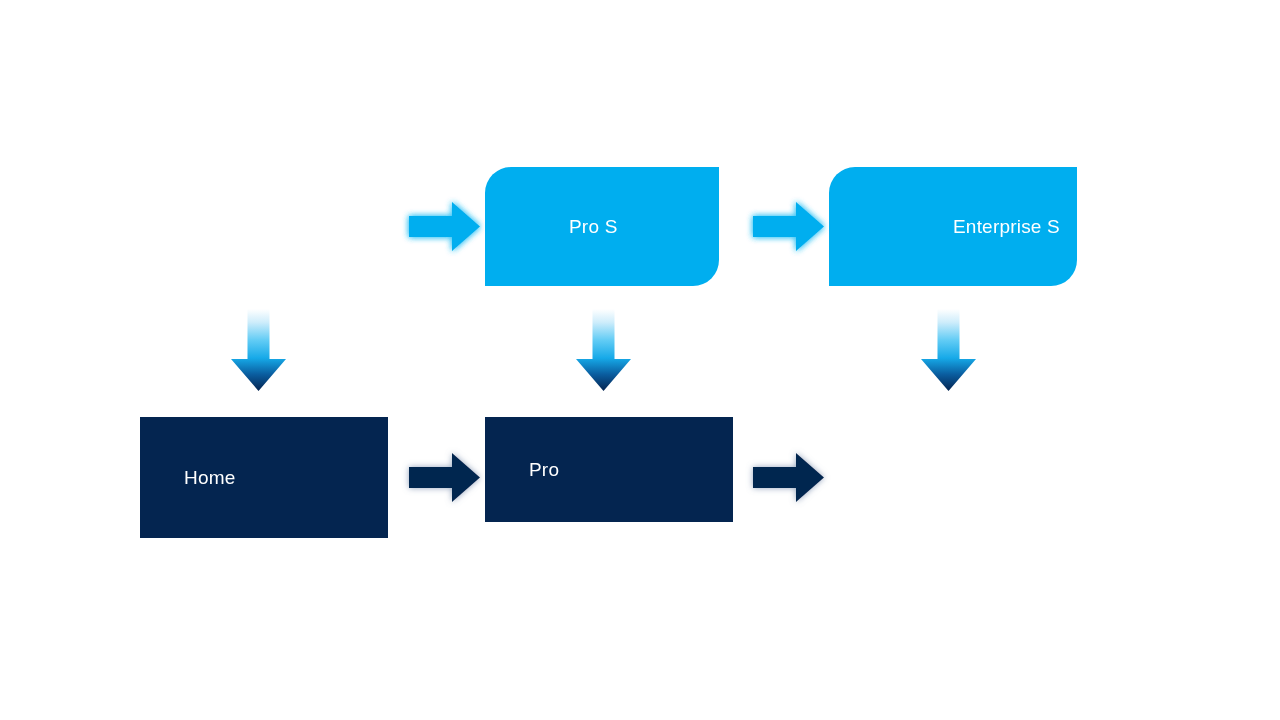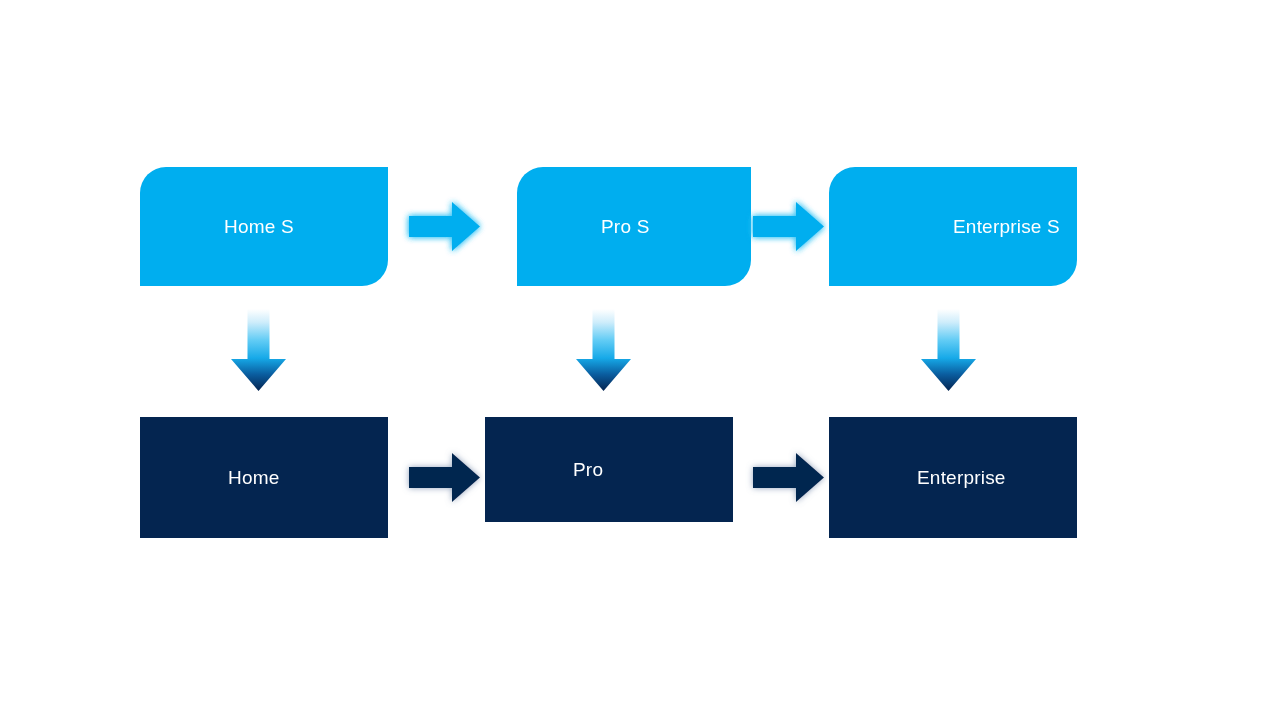--- a/index.html
+++ b/index.html
@@ -47,21 +47,21 @@
   .box-top .box-label {
     padding-left: 84px;
   }
 
   
   .box-bottom {
     background: #042550;
     border-radius: 0;
   }
   .box-bottom .box-label {
-    padding-left: 88px;
+    padding-left: 44px;
   }
 
   
   .arrow {
     position: absolute;
   }
   .arrow svg {
     display: block;
     overflow: visible;
   }
@@ -100,25 +100,22 @@
         <feFlood flood-color="#6E84A6" flood-opacity="0.75" result="c"></feFlood>
         <feComposite in="c" in2="b" operator="in" result="g"></feComposite>
         <feMerge>
           <feMergeNode in="g"></feMergeNode>
           <feMergeNode in="SourceGraphic"></feMergeNode>
         </feMerge>
       </filter>
     </defs>
   </svg>
 
-  <div class="process-box box-top" style="left:140px; top:167px; width:248px; height:119px;">
-    <span class="box-label">Home S</span>
-  </div>
 
-  <div class="process-box box-top" style="left:485px; top:167px; width:234px; height:119px;margin-left:32px;">
+  <div class="process-box box-top" style="left:485px; top:167px; width:234px; height:119px;">
     <span class="box-label">Pro S</span>
   </div>
 
   <div class="process-box box-top" style="left:829px; top:167px; width:248px; height:119px;padding-left:40px;">
     <span class="box-label">Enterprise S</span>
   </div>
 
   <div class="arrow" style="left:409px; top:202px; width:71px; height:49px;">
     <svg width="71" height="49" viewBox="0 0 71 49">
       <polygon points="0,14 43,14 43,0 71,24.5 43,49 43,35 0,35" fill="#00AEEF" filter="url(#cyanGlow)"></polygon>
@@ -150,23 +147,20 @@
   </div>
 
   <div class="process-box box-bottom" style="left:140px; top:417px; width:248px; height:121px;">
     <span class="box-label">Home</span>
   </div>
 
   <div class="process-box box-bottom" style="left:485px; top:417px; width:248px; height:105px;">
     <span class="box-label">Pro</span>
   </div>
 
-  <div class="process-box box-bottom" style="left:829px; top:417px; width:248px; height:121px;">
-    <span class="box-label">Enterprise</span>
-  </div>
 
   <div class="arrow" style="left:409px; top:453px; width:71px; height:49px;">
     <svg width="71" height="49" viewBox="0 0 71 49">
       <polygon points="0,14 43,14 43,0 71,24.5 43,49 43,35 0,35" fill="#042550" filter="url(#navyGlow)"></polygon>
     </svg>
   </div>
 
   <div class="arrow" style="left:753px; top:453px; width:71px; height:49px;">
     <svg width="71" height="49" viewBox="0 0 71 49">
       <polygon points="0,14 43,14 43,0 71,24.5 43,49 43,35 0,35" fill="#042550" filter="url(#navyGlow)"></polygon>

